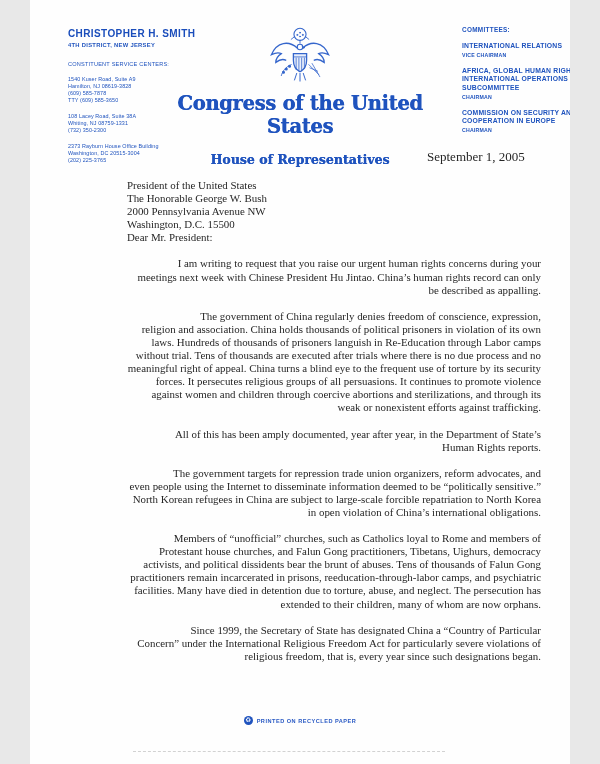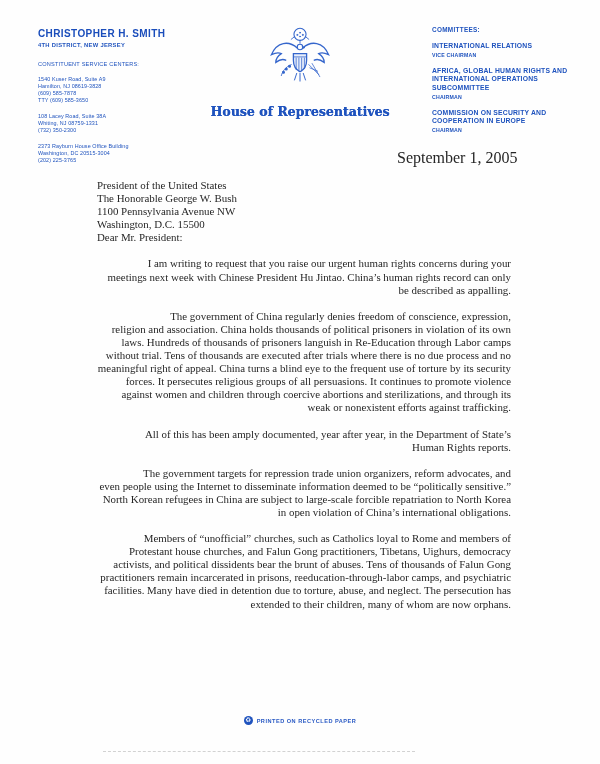--- a/index.html
+++ b/index.html
@@ -1,18 +1,18 @@
 <!DOCTYPE html>
 <html><head>
 <meta charset="utf-8">
 <style>
   * { margin:0; padding:0; box-sizing:border-box; }
   html,body { background:#e8e8e8; }
   .page {
-    position:relative; width:600px; height:764px; margin:0 auto;
+    position:relative; width:540px; height:764px; margin:0 auto;
     background:#fefefe; overflow:hidden;
     font-family:"Liberation Serif", serif; color:#262626;
   }
   
   .lh-blue { color:#1f53be; font-family:"Liberation Sans", sans-serif; }
   .member-block { position:absolute; left:38px; top:28px; width:175px; }
   .member-name { font-size:10px; font-weight:bold; letter-spacing:.4px; color:#1a4dbb; }
   .member-district { font-size:5.8px; font-weight:bold; margin-top:3px; letter-spacing:.3px; }
   .service-heading { font-size:5.6px; margin-top:13px; letter-spacing:.2px; }
   .office { font-size:5.4px; line-height:7px; margin-top:9px; letter-spacing:.1px; }
@@ -26,21 +26,21 @@
   .org-title {
     font-family:"DejaVu Serif", serif; font-weight:bold; font-size:19.5px;
     color:#1f53be; margin-top:2px; letter-spacing:-0.3px;
     text-shadow:.4px 0 0 currentColor;
   }
   .org-subtitle {
     font-family:"DejaVu Serif", serif; font-weight:bold; font-size:12.5px;
     color:#1f53be; margin-top:14px; text-shadow:.3px 0 0 currentColor;
   }
   
-  .date-line { position:absolute; left:397px; top:149px; font-size:16px; }
+  .date-line { position:absolute; left:397px; top:149px; font-size:13px; }
   .letter-body { position:absolute; left:97px; top:179px; width:414px; font-size:10.9px; line-height:13.1px; }
   .recipient-line { }
   .salutation { }
   .para { margin-top:13px; text-indent:37px; text-align:right; }
   
   .footer-recycled {
     position:absolute; left:0; top:716px; width:100%;
     display:flex; justify-content:center; align-items:center; gap:4px;
   }
   .recycle-icon {
@@ -107,20 +107,21 @@
 
       <path d="M54,86 L50,98 M60,86 L60,100 M66,86 L70,98" stroke-width="1.8"></path>
 
       <path d="M44,70 C34,74 28,82 26,90" stroke-width="1.6"></path>
       <circle cx="30" cy="84" r="1.6" fill="#3566cc"></circle>
         <circle cx="35" cy="78" r="1.6" fill="#3566cc"></circle>
         <circle cx="41" cy="73" r="1.6" fill="#3566cc"></circle>
 
       <path d="M76,70 L94,88 M78,76 L92,82 M82,68 L96,92" stroke-width="1.4"></path>
     </svg>
+    <div class="org-title">Congress of the United States</div>
     <div class="org-subtitle">House of Representatives</div>
   </div>
 
   <div class="committees-block lh-blue">
     <div class="committees-heading">COMMITTEES:</div>
     <div class="committee">
       <div class="committee-name">INTERNATIONAL RELATIONS</div>
       <div class="committee-role">VICE CHAIRMAN</div>
     </div>
     <div class="committee">
@@ -132,29 +133,30 @@
       <div class="committee-role">CHAIRMAN</div>
     </div>
   </div>
 
   <div class="date-line">September 1, 2005</div>
 
   <div class="letter-body">
     <div class="recipient">
       <div class="recipient-line">President of the United States</div>
       <div class="recipient-line">The Honorable George W. Bush</div>
-      <div class="recipient-line">1100 Pennsylvania Avenue NW</div>
+      <div class="recipient-line">2000 Pennsylvania Avenue NW</div>
       <div class="recipient-line">Washington, D.C. 15500</div>
     </div>
     <div class="salutation">Dear Mr. President:</div>
     <p class="para">I am writing to request that you raise our urgent human rights concerns during your meetings next week with Chinese President Hu Jintao.  China’s human rights record can only be described as appalling.</p>
     <p class="para">The government of China regularly denies freedom of conscience, expression, religion and association.  China holds thousands of political prisoners in violation of its own laws.  Hundreds of thousands of prisoners languish in Re-Education through Labor camps without trial.  Tens of thousands are executed after trials where there is no due process and no meaningful right of appeal.  China turns a blind eye to the frequent use of torture by its security forces.  It persecutes religious groups of all persuasions.  It continues to promote violence against women and children through coercive abortions and sterilizations, and through its weak or nonexistent efforts against trafficking.</p>
     <p class="para">All of this has been amply documented, year after year, in the Department of State’s Human Rights reports.</p>
     <p class="para">The government targets for repression trade union organizers, reform advocates, and even people using the Internet to disseminate information deemed to be “politically sensitive.”  North Korean refugees in China are subject to large-scale forcible repatriation to North Korea in open violation of China’s international obligations.</p>
     <p class="para">Members of “unofficial” churches, such as Catholics loyal to Rome and members of Protestant house churches, and Falun Gong practitioners, Tibetans, Uighurs, democracy activists, and political dissidents bear the brunt of abuses.  Tens of thousands of Falun Gong practitioners remain incarcerated in prisons, reeducation-through-labor camps, and psychiatric facilities.  Many have died in detention due to torture, abuse, and neglect.  The persecution has extended to their children, many of whom are now orphans.</p>
+    <p class="para">Since 1999, the Secretary of State has designated China a “Country of Particular Concern” under the International Religious Freedom Act for particularly severe violations of religious freedom, that is, every year since such designations began.</p>
   </div>
 
   <div class="footer-recycled">
     <span class="recycle-icon">♻</span>
     <span class="recycled-label">PRINTED ON RECYCLED PAPER</span>
   </div>
 
   <div class="scan-fold-line"></div>
 
 </div>

